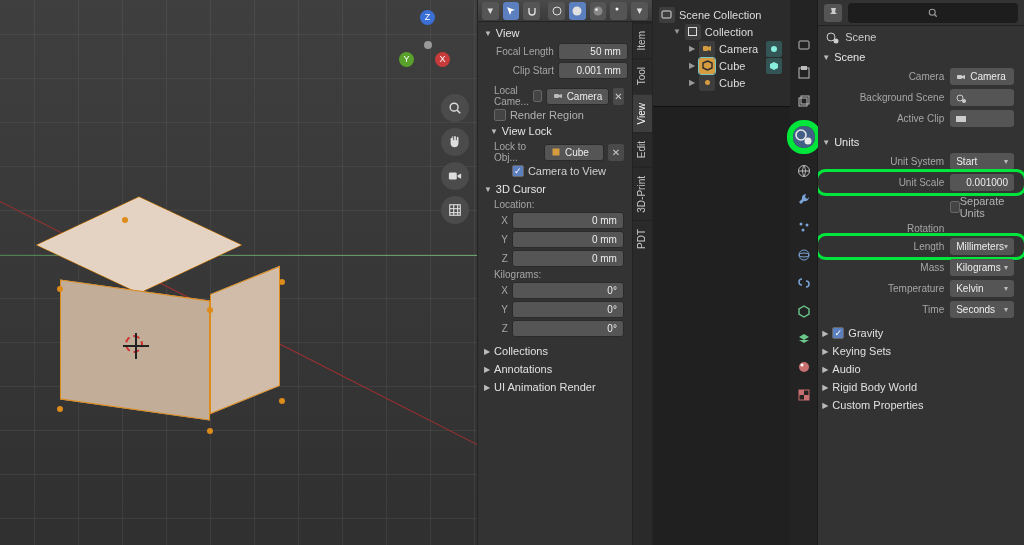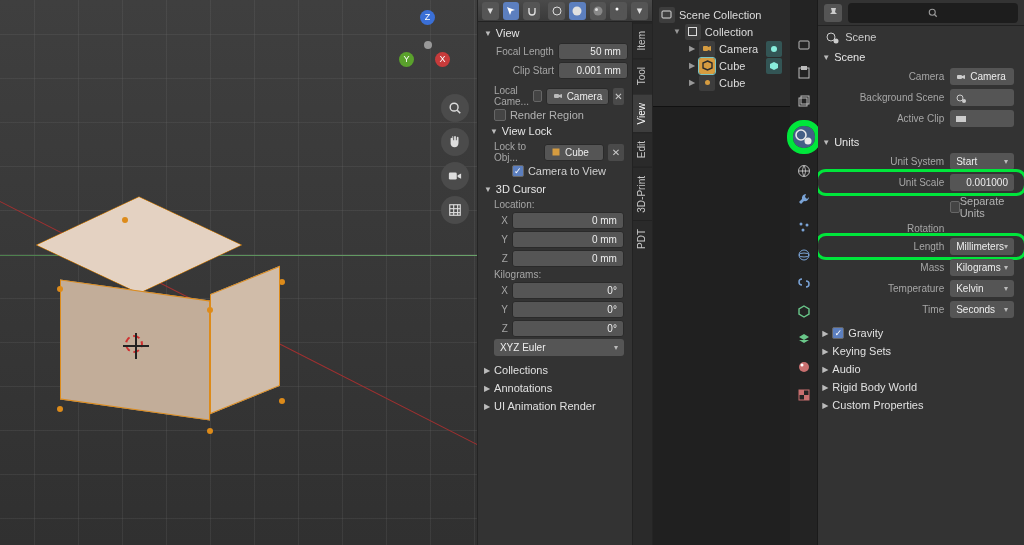--- a/index.html
+++ b/index.html
@@ -278,25 +278,20 @@
               <div class="numf">0°</div>
             </div>
           <div class="row">
               <span class="axislbl">Y</span>
               <div class="numf">0°</div>
             </div>
           <div class="row">
               <span class="axislbl">Z</span>
               <div class="numf">0°</div>
             </div>
-          <div class="row">
-              <div class="dd">
-                <span>XYZ Euler</span>
-              </div>
-            </div>
         </div>
         <div class="sp"></div>
         <div class="collapsed">
             <span class="tri">▶</span>
             <span>Collections</span>
           </div>
         <div class="collapsed">
             <span class="tri">▶</span>
             <span>Annotations</span>
           </div>

